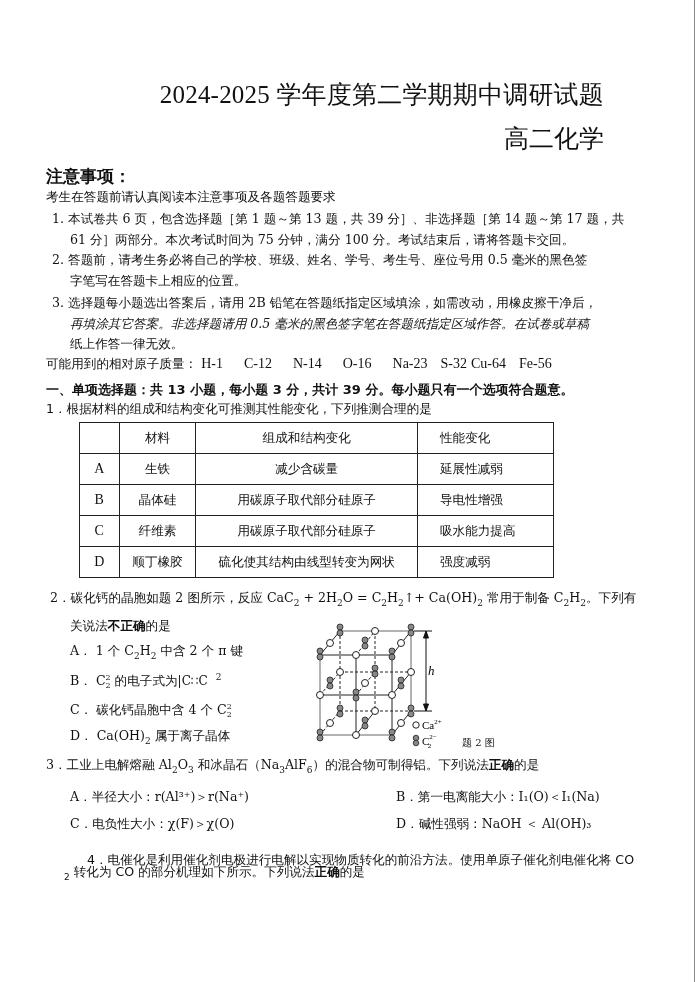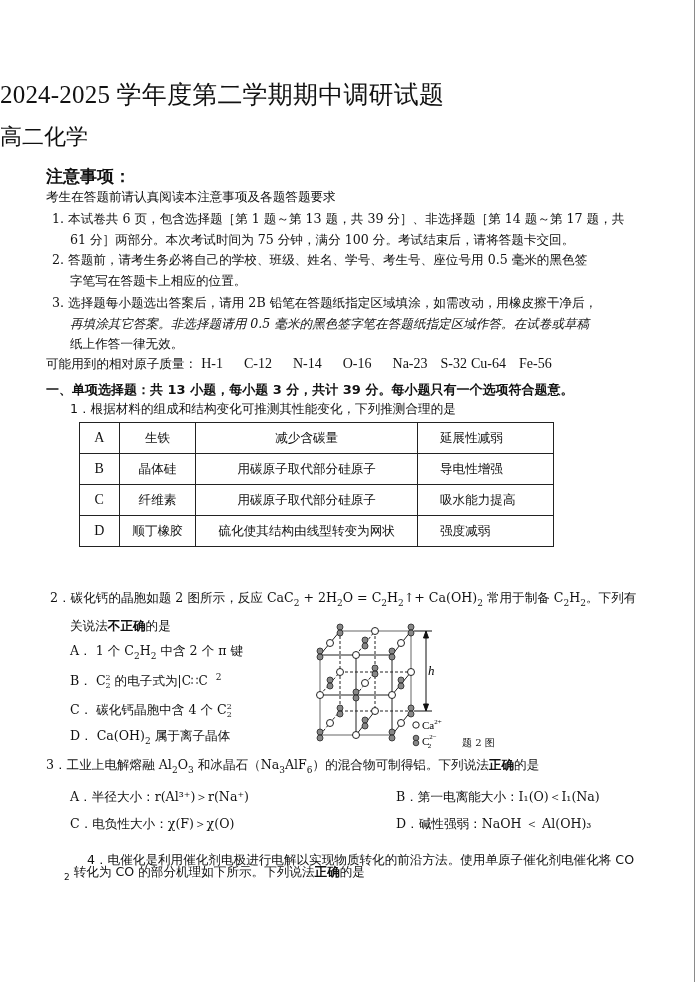--- a/index.html
+++ b/index.html
@@ -3,25 +3,25 @@
 <meta charset="utf-8">
 <style>
   html, body { margin: 0; padding: 0; background: #ffffff; }
   body {
     width: 695px; height: 982px; position: relative; overflow: hidden;
     font-family: "DejaVu Serif", "Liberation Serif", serif;
     color: #111;
   }
   .right-rule { position: absolute; right: 0; top: 0; width: 1px; height: 982px; background: #8a8a8a; }
   .title {
-    position: absolute; left: 0; width: 604px; text-align: left;
+    position: absolute; left: 0; width: 604px; text-align: right;
     font-family: "Liberation Serif", "DejaVu Serif", serif;
   }
   .t1 { top: 78px; font-size: 25px; letter-spacing: 0.2px; }
-  .t2 { top: 122px; font-size: 22px; }
+  .t2 { top: 122px; font-size: 25px; }
   .line { position: absolute; left: 46px; font-size: 12.6px; white-space: nowrap; line-height: 16px; }
   .sans { font-family: "DejaVu Sans", "Liberation Sans", sans-serif; }
   .bold { font-weight: bold; }
   .num { font-family: "Liberation Serif", serif; font-size: 14px; }
   sub, sup { font-size: 9px; line-height: 0; }
 
   table.q1 {
     position: absolute; left: 79px; top: 422px; width: 475px;
     border-collapse: collapse; font-size: 12.6px;
   }
@@ -74,24 +74,30 @@
   <span class="num" style="margin-right:17px">N-14</span>
   <span class="num" style="margin-right:17px">O-16</span>
   <span class="num" style="margin-right:9px">Na-23</span>
   <span class="num" style="">S-32</span>
   <span class="num" style="margin-right:9px">Cu-64</span>
   <span class="num">Fe-56</span>
 </div>
 
 <div class="line sans bold" style="top:382px;font-size:13px;">一、单项选择题：共 13 小题，每小题 3 分，共计 39 分。每小题只有一个选项符合题意。</div>
 
-<div class="line sans" style="top:401px;margin-left:24px;">1．根据材料的组成和结构变化可推测其性能变化，下列推测合理的是</div>
+<div class="line sans" style="top:401px;">1．根据材料的组成和结构变化可推测其性能变化，下列推测合理的是</div>
 
 <table class="q1">
   <tbody>
+      <tr>
+    <td class="c0"></td>
+    <td class="c1">材料</td>
+    <td class="c2">组成和结构变化</td>
+    <td class="c3">性能变化</td>
+  </tr>
   <tr>
     <td class="c0">A</td>
     <td class="c1">生铁</td>
     <td class="c2">减少含碳量</td>
     <td class="c3">延展性减弱</td>
   </tr>
   <tr>
     <td class="c0">B</td>
     <td class="c1">晶体硅</td>
     <td class="c2">用碳原子取代部分硅原子</td>

